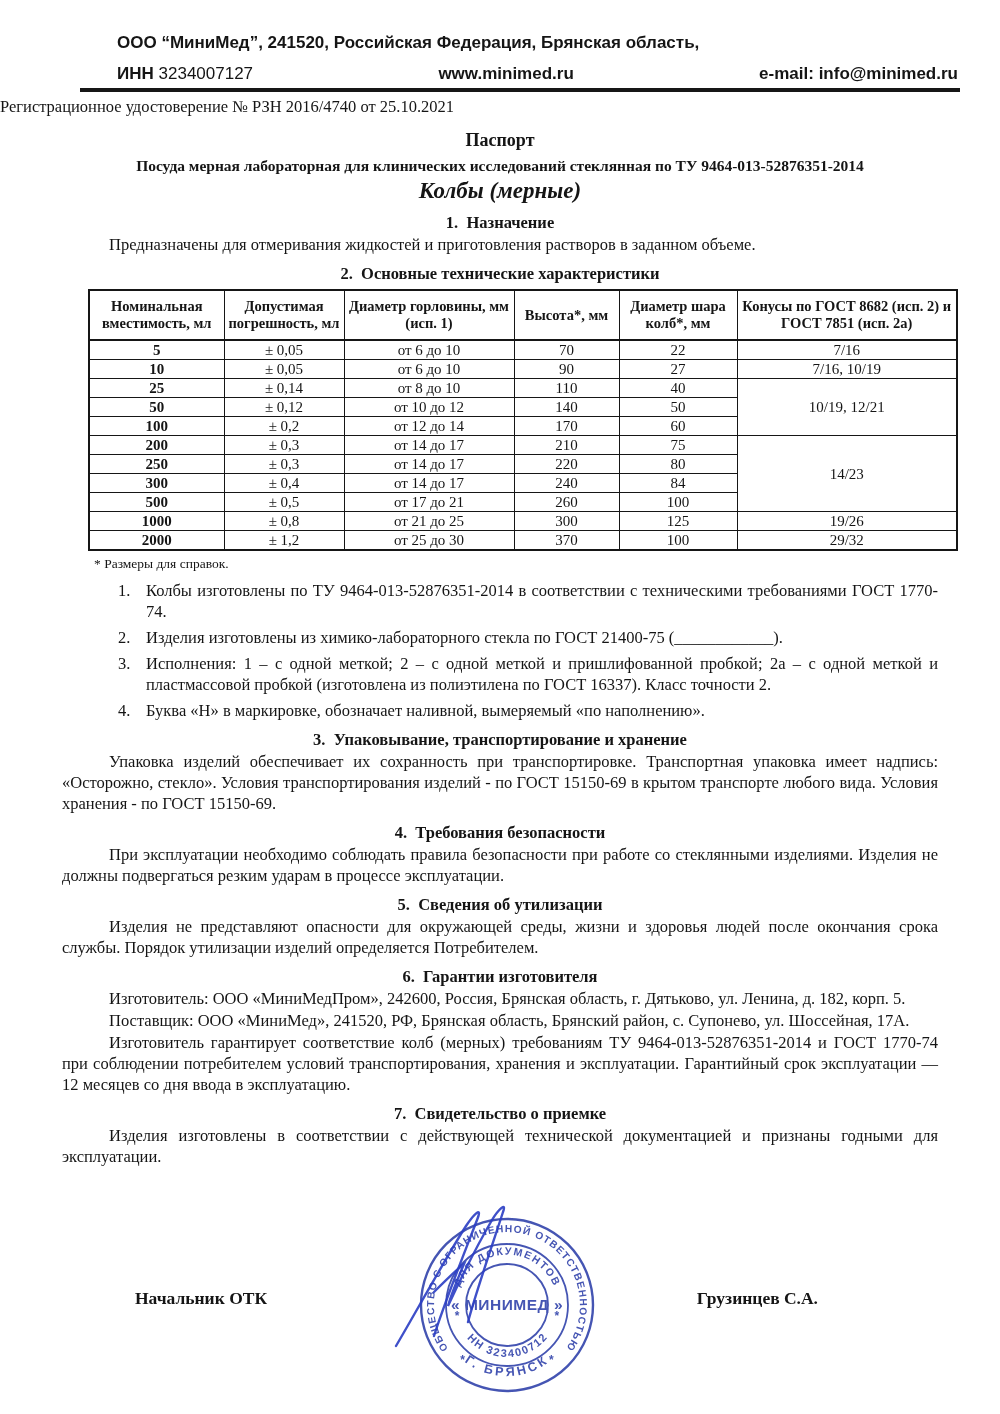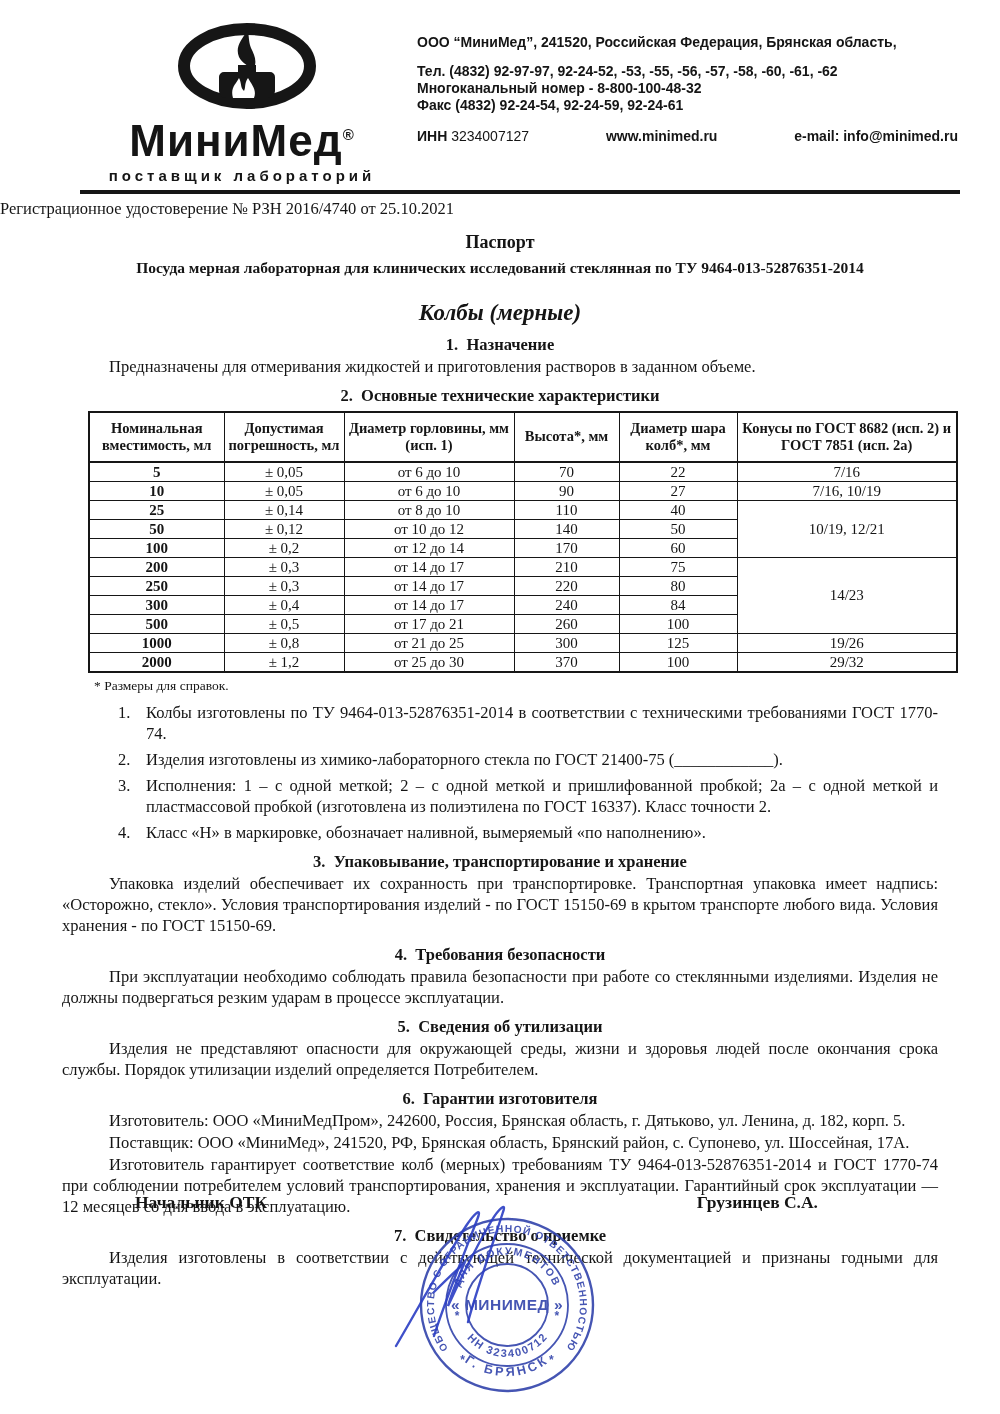--- a/index.html
+++ b/index.html
@@ -9,34 +9,34 @@
   
   .header{display:flex;padding:20px 38px 0 92px;}
   .logo-block{width:300px;flex:0 0 300px;text-align:center;}
   .logo-oval{display:block;margin:0 auto;}
   .brand-line{font-family:"Liberation Sans",sans-serif;font-weight:bold;font-size:44px;
               line-height:42px;letter-spacing:1px;white-space:nowrap;}
   .brand-reg{font-size:15px;vertical-align:super;}
   .tagline{font-family:"Liberation Sans",sans-serif;font-weight:bold;font-size:15px;
            letter-spacing:4px;margin-top:5px;white-space:nowrap;}
   .addr-block{margin-left:25px;font-family:"Liberation Sans",sans-serif;font-weight:bold;
-              font-size:14px;line-height:17px;padding-top:14px;flex:1;}
+              font-size:17px;line-height:17px;padding-top:14px;flex:1;}
   .addr-group{margin-bottom:12px;}
   .inn-row{display:flex;justify-content:space-between;margin-top:14px;padding-right:4px;}
   .inn-value{font-weight:normal;}
 
   .rule{margin:6px 40px 0 80px;border-top:4px solid #161616;}
 
   .reg-line{margin:5px 42px 0 0;font-size:16.5px;line-height:20px;}
 
   
   .doc-title{text-align:center;font-weight:bold;font-size:18px;line-height:21px;margin-top:13px;}
   .doc-subtitle{text-align:center;font-weight:bold;font-size:15.5px;line-height:19px;margin-top:5px;}
   .product-title{text-align:center;font-weight:bold;font-style:italic;font-size:23px;
-                 line-height:27px;margin-top:22px;}
+                 line-height:27px;margin-top:2px;}
 
   .sec-heading{text-align:center;font-weight:bold;font-size:16.5px;line-height:20px;margin-top:9px;}
   .body-text{margin:1px 62px 0 62px;font-size:16.5px;line-height:21px;
              text-align:justify;text-indent:47px;}
 
   
   table.spec{border-collapse:collapse;margin:5px 0 0 88px;width:868px;
              border:2.5px solid #161616;table-layout:fixed;}
   table.spec th{border:1.8px solid #161616;border-bottom:2.2px solid #161616;
                 font-size:14.5px;line-height:17px;font-weight:bold;padding:7px 3px;text-align:center;}
@@ -47,49 +47,34 @@
   .col4{width:105px;}.col5{width:118px;}.col6{width:220px;}
   .footnote{margin:5px 0 0 94px;font-size:13.5px;line-height:16px;}
 
   
   .notes{margin:8px 62px 0 118px;}
   .note{display:flex;font-size:16.5px;line-height:21px;margin-bottom:5px;}
   .note-num{flex:0 0 28px;}
   .note-text{flex:1;text-align:justify;}
 
   
-  .sign-row{position:absolute;top:1192px;left:135px;right:182px;display:flex;
+  .sign-row{position:absolute;top:1288px;left:135px;right:182px;display:flex;
             justify-content:space-between;font-weight:bold;font-size:17.5px;}
   .stamp-wrap{position:absolute;left:360px;top:1196px;width:300px;height:218px;}
   .stamp-text{font-family:"Liberation Sans",sans-serif;font-weight:bold;}
 </style>
 </head>
 <body>
 
 <div class="page">
 
   <div class="header">
-    <div class="logo-block">
-      <svg class="logo-oval" width="280" height="94" viewBox="0 0 280 94">
-        <ellipse cx="145" cy="46" rx="63" ry="37" fill="none" stroke="#161616" stroke-width="12"></ellipse>
-        <path d="M122,52 h14 v-7 h18 v7 h14 a5,5 0 0 1 5,5 v14 a7,7 0 0 1 -7,7 h-42 a7,7 0 0 1 -7,-7 v-14 a5,5 0 0 1 5,-5 z" fill="#161616"></path>
-        <path d="M131,78 c-3,-10 3,-14 6,-20 c3,6 1,9 5,13 c2,-4 0,-7 4,-13 c4,7 9,12 6,20 z" fill="#ffffff"></path>
-        <path d="M146,10 c-7,10 -13,17 -9,27 c3,7 11,8 13,15 c6,-9 3,-16 -1,-24 c-2,-5 -2,-10 -3,-18 z" fill="#161616"></path>
-      </svg>
-      <div class="brand-line"><span>МиниМед</span><span class="brand-reg">®</span></div>
-      <div class="tagline">поставщик лабораторий</div>
-    </div>
     <div class="addr-block">
       <div class="addr-group">
         <div>ООО “МиниМед”, 241520, Российская Федерация, Брянская область,</div>
-      </div>
-      <div class="addr-group">
-        <div>Тел. (4832) 92-97-97, 92-24-52, -53, -55, -56, -57, -58, -60, -61, -62</div>
-        <div>Многоканальный номер - 8-800-100-48-32</div>
-        <div>Факс (4832) 92-24-54, 92-24-59, 92-24-61</div>
       </div>
       <div class="inn-row">
         <span><span>ИНН</span> <span class="inn-value">3234007127</span></span>
         <span>www.minimed.ru</span>
         <span>e-mail: info@minimed.ru</span>
       </div>
     </div>
   </div>
 
   <div class="rule"></div>
@@ -218,21 +203,21 @@
     <div class="note">
       <span class="note-num">2.</span>
       <span class="note-text">Изделия изготовлены из химико-лабораторного стекла по ГОСТ 21400-75 (____________).</span>
     </div>
     <div class="note">
       <span class="note-num">3.</span>
       <span class="note-text">Исполнения: 1 – с одной меткой; 2 – с одной меткой и пришлифованной пробкой; 2а – с одной меткой и пластмассовой пробкой (изготовлена из полиэтилена по ГОСТ 16337). Класс точности 2.</span>
     </div>
     <div class="note">
       <span class="note-num">4.</span>
-      <span class="note-text">Класс «Н» в маркировке, обозначает наливной, вымеряемый «по наполнению».</span>
+      <span class="note-text">Буква «Н» в маркировке, обозначает наливной, вымеряемый «по наполнению».</span>
     </div>
   </div>
 
   <div class="sec-heading">3.&nbsp;&nbsp;Упаковывание, транспортирование и хранение</div>
   <div class="body-text">Упаковка изделий обеспечивает их сохранность при транспортировке. Транспортная упаковка имеет надпись: «Осторожно, стекло». Условия транспортирования изделий - по ГОСТ 15150-69 в крытом транспорте любого вида. Условия хранения - по ГОСТ 15150-69.</div>
 
   <div class="sec-heading">4.&nbsp;&nbsp;Требования безопасности</div>
   <div class="body-text">При эксплуатации необходимо соблюдать правила безопасности при работе со стеклянными изделиями. Изделия не должны подвергаться резким ударам в процессе эксплуатации.</div>
 
   <div class="sec-heading">5.&nbsp;&nbsp;Сведения об утилизации</div>

